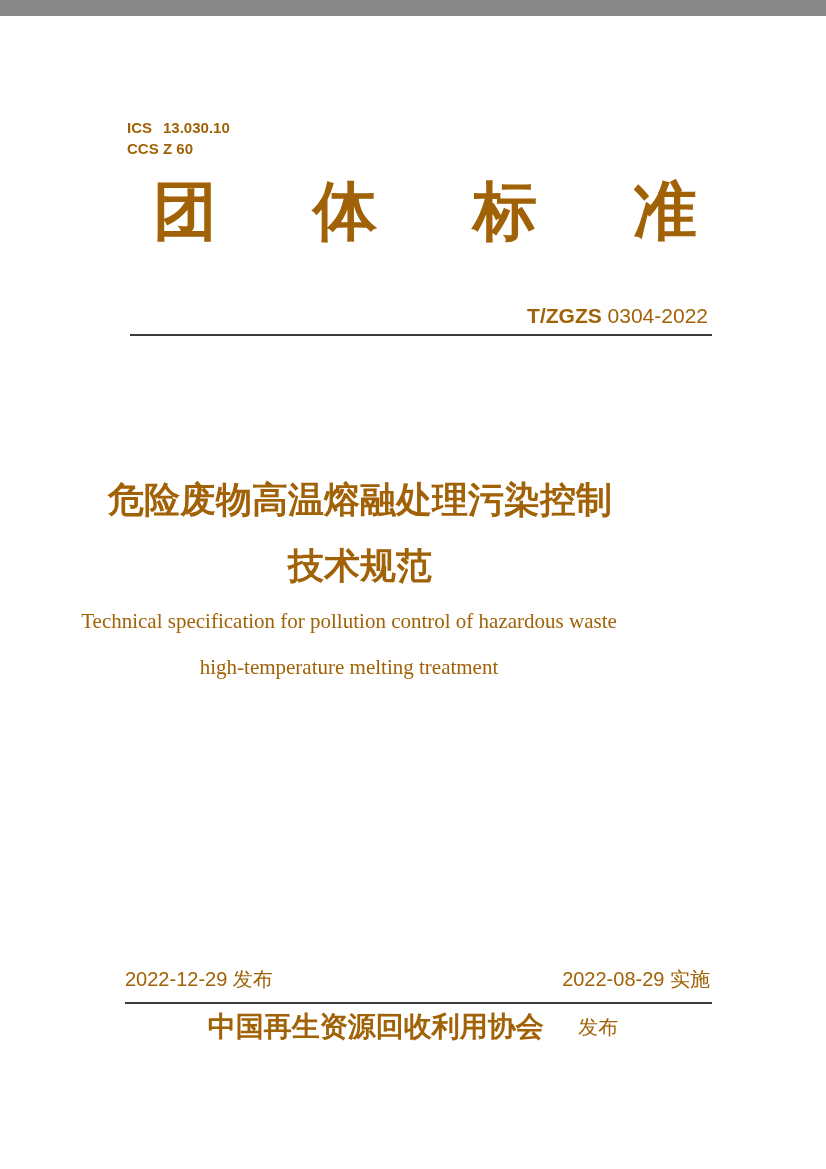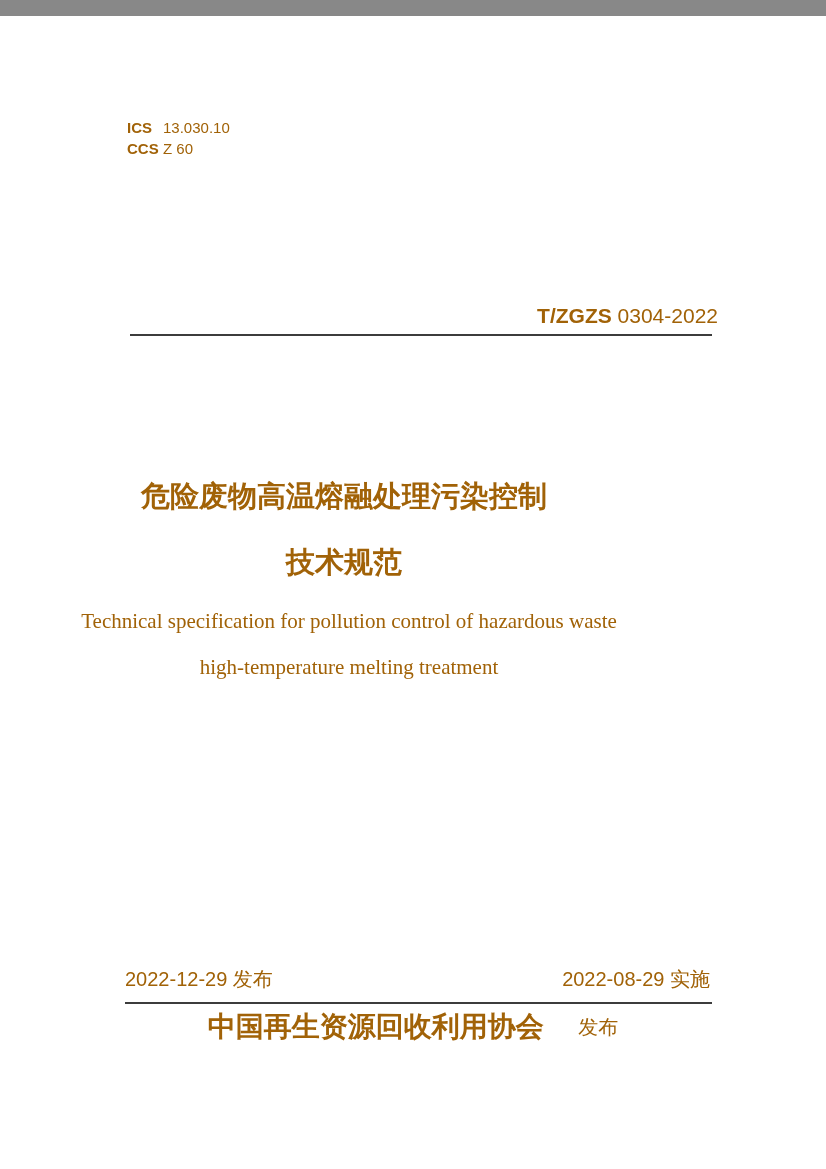--- a/index.html
+++ b/index.html
@@ -9,44 +9,44 @@
     margin:16px auto;
     background:#ffffff;
     font-family:"Liberation Sans", sans-serif;
     color:#a16207;
     overflow:hidden;
   }
   
   .codes{position:absolute;left:127px;top:101px;font-size:15px;line-height:21px;}
   .codes .row{display:flex;}
   .codes .lbl{font-weight:bold;width:36px;}
-  .codes .val{font-weight:normal;}
+  .codes .val{font-weight:bold;}
   
   .banner{
     position:absolute;left:153px;top:158px;
     font-family:"Liberation Serif", serif;
     font-weight:600;
     font-size:64px;line-height:76px;
     letter-spacing:96px;white-space:nowrap;
   }
   
   .docnum{
-    position:absolute;right:108px;top:288px;
+    position:absolute;right:118px;top:288px;
     font-size:21px;line-height:24px;white-space:nowrap;
   }
   .docnum .prefix{font-weight:bold;}
   
   .rule{position:absolute;height:2px;background:#3c3c3c;}
   .rule-top{left:130px;width:582px;top:318px;}
   .rule-bottom{left:125px;width:587px;top:986px;}
   
   .title-cn{
-    position:absolute;left:0;width:688px;
+    position:absolute;left:16px;width:688px;
     text-align:center;font-weight:bold;
-    font-size:29px;line-height:1;
+    font-size:36px;line-height:1;
     font-family:"Liberation Sans", sans-serif;
   }
   .title-cn-1{top:466px;}
   .title-cn-2{top:532px;}
   
   .title-en{
     position:absolute;left:0;width:698px;
     text-align:center;
     font-family:"Liberation Serif", serif;
     font-size:21px;line-height:1.1;font-weight:normal;
@@ -83,20 +83,21 @@
     <div class="row">
       <span class="lbl">ICS</span>
       <span class="val">13.030.10</span>
     </div>
     <div class="row">
       <span class="lbl">CCS</span>
       <span class="val">Z 60</span>
     </div>
   </div>
 
+  <div class="banner">团体标准</div>
 
   <div class="docnum">
     <span class="prefix">T/ZGZS</span><span> 0304-2022</span>
   </div>
 
   <div class="rule rule-top"></div>
 
   <div class="title-cn title-cn-1">危险废物高温熔融处理污染控制</div>
   <div class="title-cn title-cn-2">技术规范</div>
 

